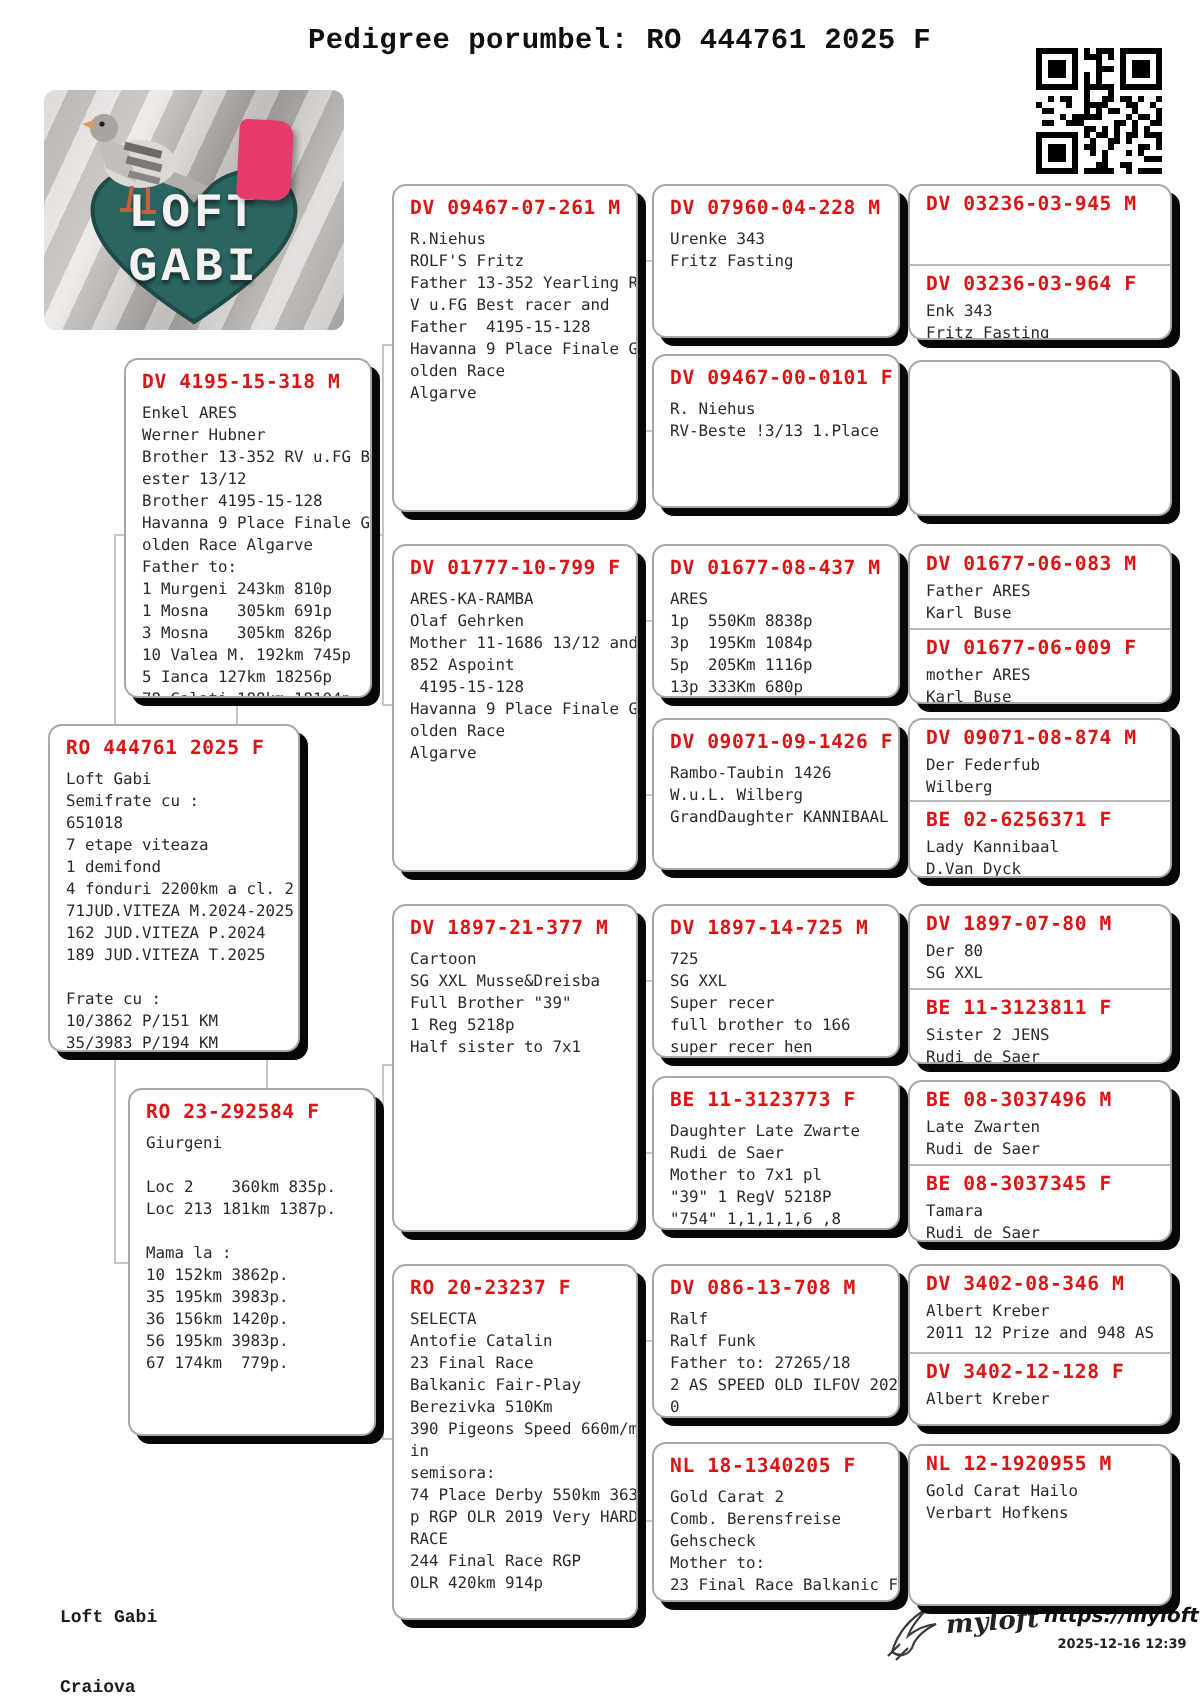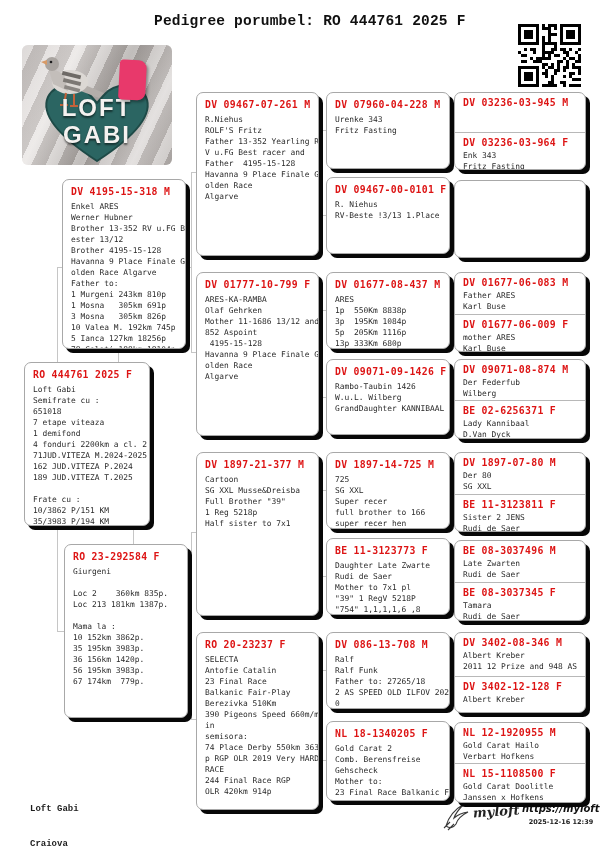--- a/index.html
+++ b/index.html
@@ -9,21 +9,21 @@
   .title{position:absolute;left:154px;top:13px;font-family:"Liberation Mono",monospace;
          font-weight:bold;font-size:14.5px;color:#101010;letter-spacing:.2px;white-space:pre;}
   .qr{position:absolute;left:518px;top:24px;}
   
   .logo{position:absolute;left:22px;top:45px;width:150px;height:120px;border-radius:6px;overflow:hidden;
         background:linear-gradient(115deg,#cfcac8 0%,#e6e2e0 28%,#a6a19e 55%,#d8d4d2 80%,#b6b1ae 100%);}
   .logo-stripes{position:absolute;inset:0;
         background:repeating-linear-gradient(115deg,rgba(255,255,255,.30) 0 11px,rgba(95,90,88,.18) 11px 24px);}
   .logo-heart{position:absolute;left:10px;top:26px;}
   .logo-word{position:absolute;left:0;width:150px;text-align:center;color:#f4f2f0;
-        font-family:Liberation Sans, sans-serif;font-weight:bold;letter-spacing:2px;
+        font-family:Liberation Mono, monospace;font-weight:bold;letter-spacing:2px;
         text-shadow:0 2px 2px rgba(0,0,0,.5), 0 0 1px rgba(0,0,0,.3);}
   .logo-word1{top:49px;font-size:24px;}
   .logo-word2{top:76px;font-size:24px;}
   .logo-pink{position:absolute;left:97px;top:15px;width:27px;height:40px;background:var(--pink);
         border-radius:4px 8px 8px 4px;transform:rotate(3deg);box-shadow:2px 2px 3px rgba(0,0,0,.35);}
   .logo-pigeon{position:absolute;left:16px;top:4px;}
   
   .seg{position:absolute;background:#c6c6c6;z-index:1;}
   
   .pbox{position:absolute;background:#fff;border:1px solid #a8a8a8;border-radius:7px;
@@ -500,25 +500,20 @@
       <div class="body">Albert Kreber</div>
     </div>
   </div>
 
   <div class="pbox pair" style="left:454px;top:722px;width:132px;height:81px">
     <div class="sub" style="height:41px">
       <div class="ring">NL 12-1920955 M</div>
       <div class="body">Gold Carat Hailo
 Verbart Hofkens</div>
     </div>
-    <div class="sub sub2" style="height:40px">
-      <div class="ring">NL 15-1108500 F</div>
-      <div class="body">Gold Carat Doolitle
-Janssen x Hofkens</div>
-    </div>
   </div>
 
   <div class="footer-left">
     <div>Loft Gabi</div>
     <div>Craiova</div>
     
     
   </div>
 
   <div class="footer-right">

